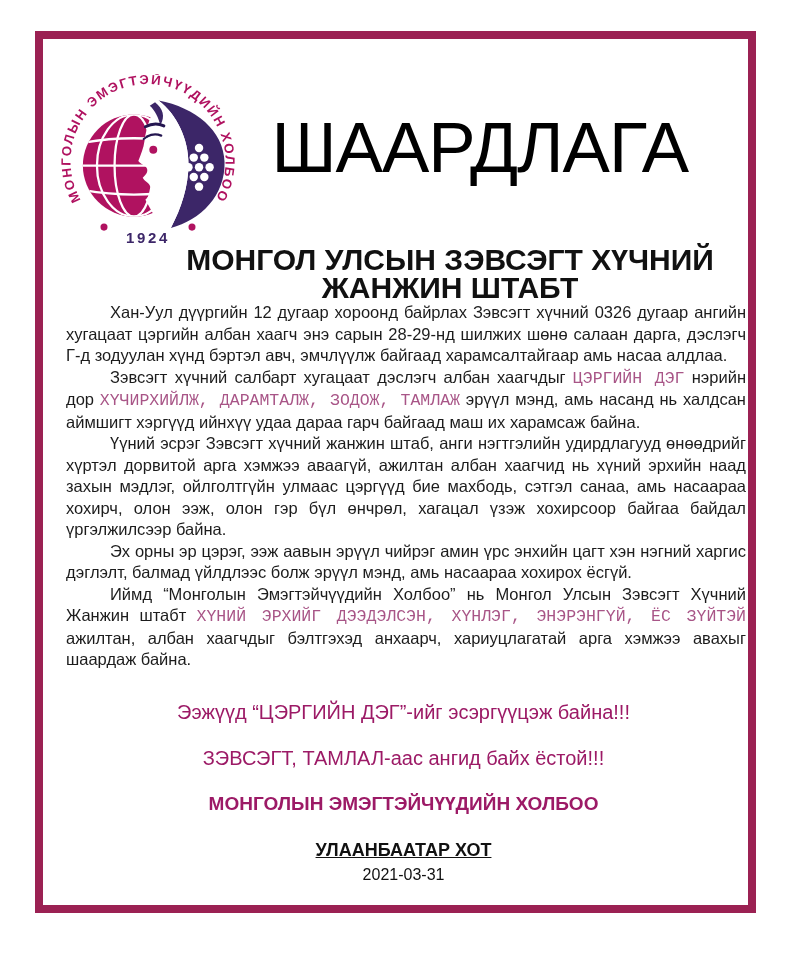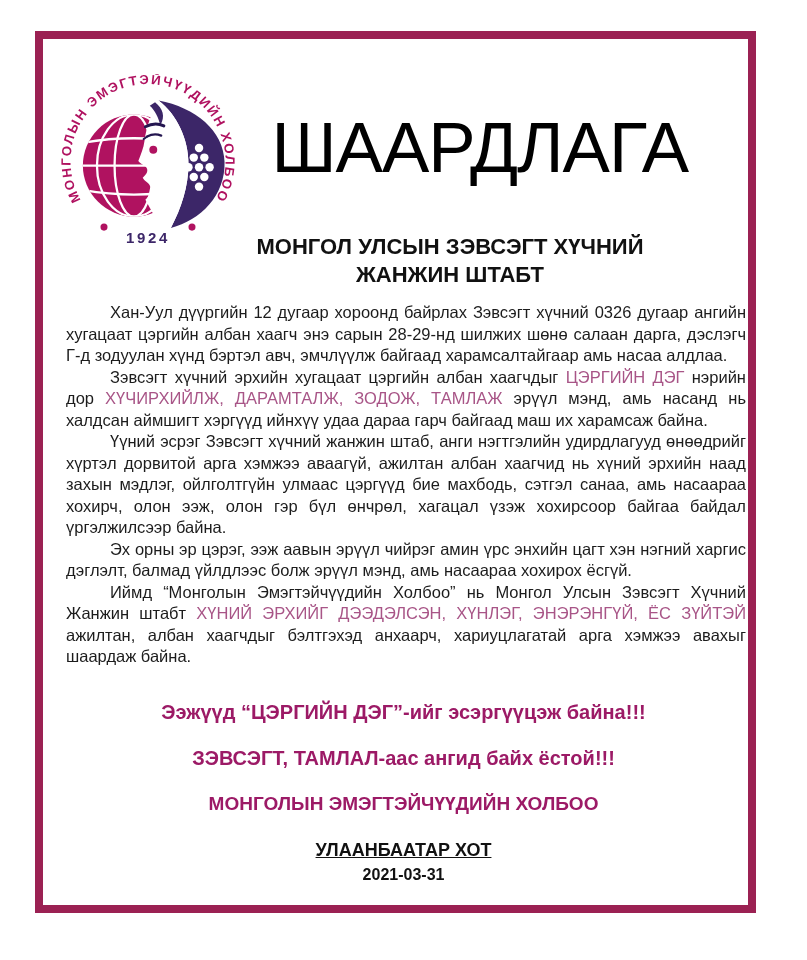--- a/index.html
+++ b/index.html
@@ -17,33 +17,33 @@
   .frame{position:absolute;left:35px;top:31px;width:721px;height:882px;border:8px solid var(--border);}
   .logo{position:absolute;left:60px;top:74px;width:176px;height:176px;}
   .ring-text{fill:var(--logo-magenta);font-weight:bold;font-size:15px;letter-spacing:2px;font-family:"Liberation Sans",sans-serif;}
   .year-text{fill:var(--logo-purple);font-weight:bold;font-size:17px;letter-spacing:3px;font-family:"Liberation Sans",sans-serif;text-anchor:middle;}
   .f-mag{fill:var(--logo-magenta);}
   .f-pur{fill:var(--logo-purple);}
   .s-wht{stroke:#ffffff;stroke-width:2.6;fill:none;}
   .s-dark{stroke:#241650;fill:none;stroke-linecap:round;}
   .title{position:absolute;left:248px;top:112px;width:440px;text-align:right;
          font-size:71px;line-height:1;letter-spacing:-1px;color:#000;font-weight:400;white-space:nowrap;}
-  .subtitle{position:absolute;left:164px;top:233px;width:572px;text-align:center;
-            font-weight:bold;font-size:22px;line-height:28px;color:#111;}
+  .subtitle{position:absolute;left:164px;top:246px;width:572px;text-align:center;
+            font-weight:bold;font-size:30px;line-height:28px;color:#111;}
   .doc-body{position:absolute;left:66px;top:302px;width:680px;color:var(--text);
             font-size:16.5px;line-height:21.5px;text-align:justify;}
   .para{margin:0;text-indent:44px;}
-  .hl{color:var(--highlight);}
+  .hl{color:var(--highlight);font-family:Liberation Mono, monospace;}
   .footer{position:absolute;left:43px;top:699px;width:721px;text-align:center;}
-  .slogan{color:var(--accent);font-weight:bold;font-size:20px;line-height:26px;}
+  .slogan{color:var(--accent);font-weight:normal;font-size:20px;line-height:26px;}
   .slogan1{margin:0 0 20px 0;}
   .slogan2{margin:0 0 22px 0;}
   .org{color:var(--accent);font-weight:bold;font-size:19px;margin:0 0 25px 0;}
   .city{color:#111;font-weight:bold;font-size:18px;margin:0 0 5px 0;text-decoration:underline;}
-  .date{color:#111;font-weight:bold;font-size:16px;margin:0;}
+  .date{color:#111;font-weight:normal;font-size:16px;margin:0;}
 </style>
 </head>
 <body>
 
 <div class="page">
   <div class="frame"></div>
 
   <svg class="logo" viewBox="0 0 200 200" aria-hidden="true">
     <defs>
       <path id="ringPath" d="M 28 150 A 88 88 0 1 1 172 150"></path>
@@ -101,21 +101,21 @@
 
   <div class="title">ШААРДЛАГА</div>
 
   <div class="subtitle">
     <div>МОНГОЛ УЛСЫН ЗЭВСЭГТ ХҮЧНИЙ</div>
     <div>ЖАНЖИН ШТАБТ</div>
   </div>
 
   <div class="doc-body">
       <p class="para"><span>Хан-Уул дүүргийн 12 дугаар хороонд байрлах Зэвсэгт хүчний 0326 дугаар ангийн хугацаат цэргийн албан хаагч энэ сарын 28-29-нд шилжих шөнө салаан дарга, дэслэгч Г-д зодуулан хүнд бэртэл авч, эмчлүүлж байгаад харамсалтайгаар амь насаа алдлаа.</span></p>
-      <p class="para"><span>Зэвсэгт хүчний эрхийн хугацаат цэргийн албан хаагчдыг </span><span class="hl">ЦЭРГИЙН ДЭГ</span><span> нэрийн дор </span><span class="hl">ХҮЧИРХИЙЛЖ, ДАРАМТАЛЖ, ЗОДОЖ, ТАМЛАЖ</span><span> эрүүл мэнд, амь насанд нь халдсан аймшигт хэргүүд ийнхүү удаа дараа гарч байгаад маш их харамсаж байна.</span></p>
+      <p class="para"><span>Зэвсэгт хүчний салбарт хугацаат дэслэгч албан хаагчдыг </span><span class="hl">ЦЭРГИЙН ДЭГ</span><span> нэрийн дор </span><span class="hl">ХҮЧИРХИЙЛЖ, ДАРАМТАЛЖ, ЗОДОЖ, ТАМЛАЖ</span><span> эрүүл мэнд, амь насанд нь халдсан аймшигт хэргүүд ийнхүү удаа дараа гарч байгаад маш их харамсаж байна.</span></p>
       <p class="para"><span>Үүний эсрэг Зэвсэгт хүчний жанжин штаб, анги нэгтгэлийн удирдлагууд өнөөдрийг хүртэл дорвитой арга хэмжээ аваагүй, ажилтан албан хаагчид нь хүний эрхийн наад захын мэдлэг, ойлголтгүйн улмаас цэргүүд бие махбодь, сэтгэл санаа, амь насаараа хохирч, олон ээж, олон гэр бүл өнчрөл, хагацал үзэж хохирсоор байгаа байдал үргэлжилсээр байна.</span></p>
       <p class="para"><span>Эх орны эр цэрэг, ээж аавын эрүүл чийрэг амин үрс энхийн цагт хэн нэгний харгис дэглэлт, балмад үйлдлээс болж эрүүл мэнд, амь насаараа хохирох ёсгүй.</span></p>
       <p class="para"><span>Иймд “Монголын Эмэгтэйчүүдийн Холбоо” нь Монгол Улсын Зэвсэгт Хүчний Жанжин штабт </span><span class="hl">ХҮНИЙ ЭРХИЙГ ДЭЭДЭЛСЭН, ХҮНЛЭГ, ЭНЭРЭНГҮЙ, ЁС ЗҮЙТЭЙ</span><span> ажилтан, албан хаагчдыг бэлтгэхэд анхаарч, хариуцлагатай арга хэмжээ авахыг шаардаж байна.</span></p>
     </div>
 
   <div class="footer">
     <p class="slogan slogan1">Ээжүүд “ЦЭРГИЙН ДЭГ”-ийг эсэргүүцэж байна!!!</p>
     <div class="slogan slogan2">
       <div>ЗЭВСЭГТ, ТАМЛАЛ-аас ангид байх ёстой!!!</div>
     </div>

